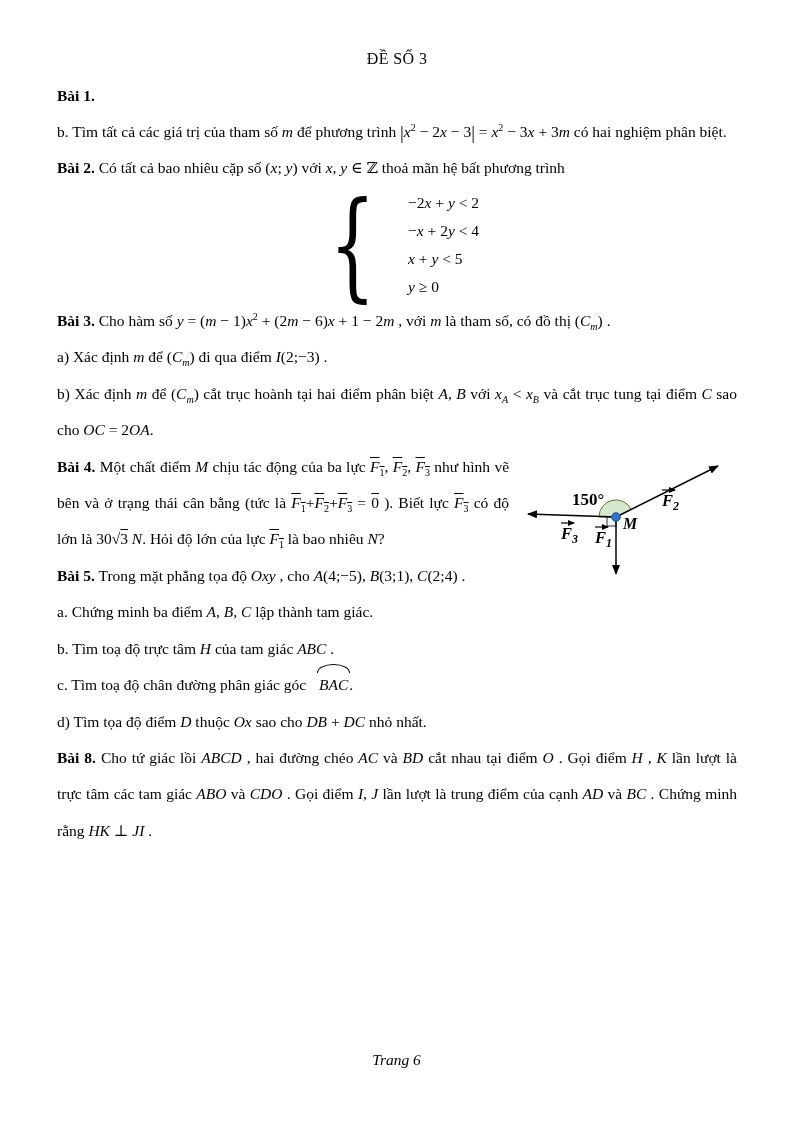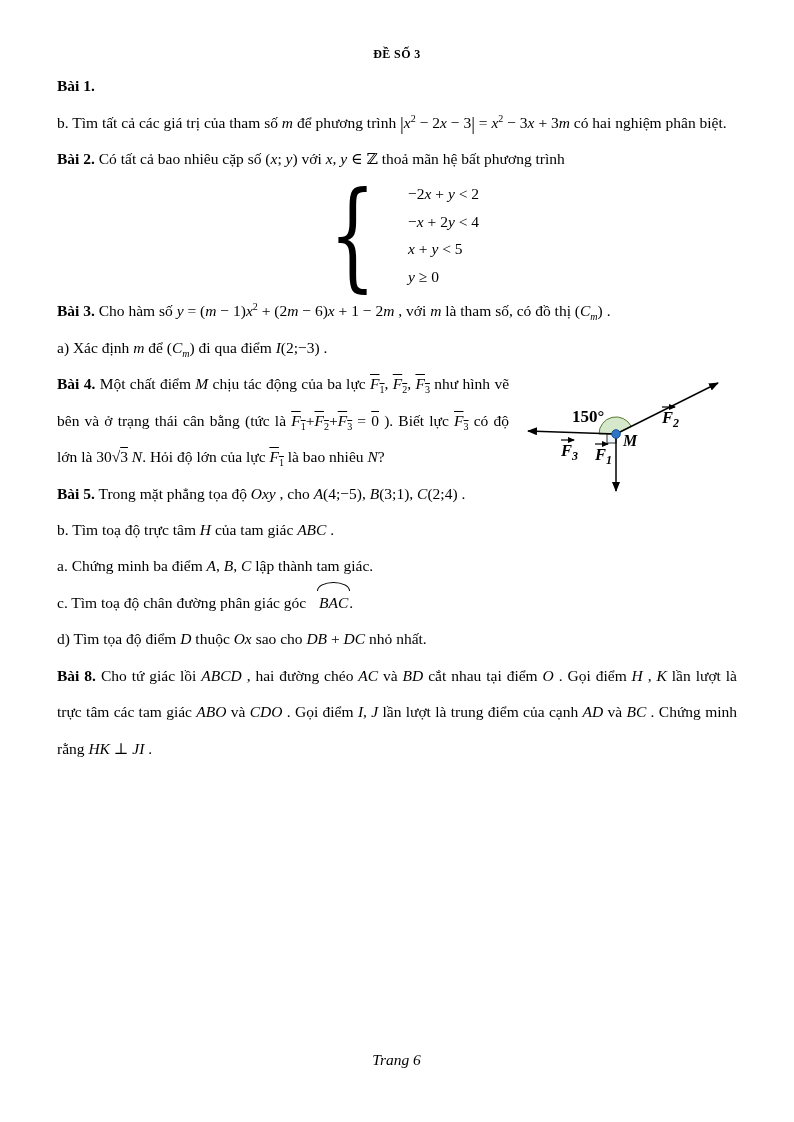--- a/index.html
+++ b/index.html
@@ -18,21 +18,21 @@
     overflow: hidden;
   }
   p { text-align: justify; }
   i { font-style: italic; }
   b { font-weight: bold; margin-top: 32px; }
   sup { font-size: 0.65em; vertical-align: super; line-height: 0; }
   sub { font-size: 0.65em; vertical-align: sub; line-height: 0; }
   .bar { font-size: 1.22em; vertical-align: -0.1em; line-height: 0; }
   .ov { text-decoration: overline; }
   .bb { font-family: "DejaVu Serif", "DejaVu Sans", serif; }
-  .title { text-align: center; font-weight: bold; font-size: 12px; letter-spacing: 0.4px; }
+  .title { text-align: center; font-weight: normal; font-size: 16px; letter-spacing: 0.4px; }
   .plabel { font-weight: bold; }
   
   .system { display: flex; justify-content: center; align-items: center; line-height: 1.8; margin: 2px 0; }
   .brace {
     font-family: "DejaVu Serif", serif;
     font-size: 118px; line-height: 112px; font-weight: 400;
     transform: scaleX(0.62); transform-origin: center;
     display: inline-block;
   }
   .sys-lines { margin-left: 18px; }
@@ -66,20 +66,21 @@
     <div class="sys-lines">
       <div>−2<i>x</i> + <i>y</i> &lt; 2</div>
       <div>−<i>x</i> + 2<i>y</i> &lt; 4</div>
       <div><i>x</i> + <i>y</i> &lt; 5</div>
       <div><i>y</i> ≥ 0</div>
     </div>
   </div>
 
   <p><b>Bài 3.</b> Cho hàm số  <i>y</i> = (<i>m</i> − 1)<i>x</i><sup>2</sup> + (2<i>m</i> − 6)<i>x</i> + 1 − 2<i>m</i> , với  <i>m</i> là tham số, có đồ thị  (<i>C<sub>m</sub></i>) .</p>
   <p>a) Xác định  <i>m</i>  để  (<i>C<sub>m</sub></i>)  đi qua điểm  <i>I</i>(2;−3) .</p>
+  <p>b) Xác định  <i>m</i>  để  (<i>C<sub>m</sub></i>)  cắt trục hoành tại hai điểm phân biệt  <i>A</i>, <i>B</i>  với  <i>x<sub>A</sub></i> &lt; <i>x<sub>B</sub></i>  và cắt trục tung tại điểm  <i>C</i>  sao cho  <i>OC</i> = 2<i>OA</i>.</p>
 
   <div class="b4">
     <div class="diagram">
       <svg class="fd-svg" width="218" height="130" viewBox="0 0 218 130">
         <defs>
           <marker id="arr" markerWidth="11" markerHeight="9" refX="9" refY="4" orient="auto" markerUnits="userSpaceOnUse">
             <path d="M0,0 L10,4 L0,8 Z" fill="#000"></path>
           </marker>
           <marker id="arrS" markerWidth="8" markerHeight="7" refX="6" refY="3" orient="auto" markerUnits="userSpaceOnUse">
             <path d="M0,0 L7,3 L0,6 Z" fill="#000"></path>
@@ -98,22 +99,22 @@
         <text x="42" y="86" font-size="16.5" font-weight="bold" font-style="italic"><tspan>F</tspan><tspan font-size="12" dy="4">3</tspan></text>
         <line x1="76" y1="74" x2="89" y2="74" stroke="#000" stroke-width="1.2" marker-end="url(#arrS)"></line>
         <text x="76" y="90" font-size="16.5" font-weight="bold" font-style="italic"><tspan>F</tspan><tspan font-size="12" dy="4">1</tspan></text>
         <text x="104" y="76" font-size="16" font-weight="bold" font-style="italic">M</text>
       </svg>
     </div>
     <p><b>Bài 4.</b> Một chất điểm <i>M</i> chịu tác động của ba lực  <span class="ov"><i>F</i><sub>1</sub></span>, <span class="ov"><i>F</i><sub>2</sub></span>, <span class="ov"><i>F</i><sub>3</sub></span>  như hình vẽ bên và ở trạng thái cân bằng (tức là <span class="ov"><i>F</i><sub>1</sub></span>+<span class="ov"><i>F</i><sub>2</sub></span>+<span class="ov"><i>F</i><sub>3</sub></span> = <span class="ov">0</span> ). Biết lực <span class="ov"><i>F</i><sub>3</sub></span>  có độ lớn là  30√<span class="ov">3</span> <i>N</i>. Hỏi độ lớn của lực  <span class="ov"><i>F</i><sub>1</sub></span>  là bao nhiêu <i>N</i>?</p>
   </div>
 
   <p><b>Bài 5.</b> Trong mặt phẳng tọa độ  <i>Oxy</i> , cho <i>A</i>(4;−5), <i>B</i>(3;1), <i>C</i>(2;4) .</p>
+  <p>a. Chứng minh ba điểm   <i>A</i>, <i>B</i>, <i>C</i>  lập thành tam giác.</p>
   <p>b. Tìm toạ độ trực tâm  <i>H</i>  của tam giác  <i>ABC</i> .</p>
-  <p>a. Chứng minh ba điểm   <i>A</i>, <i>B</i>, <i>C</i>  lập thành tam giác.</p>
   <p>c. Tìm toạ độ chân đường phân giác góc  <span class="hat"><i>BAC</i></span>.</p>
   <p>d) Tìm tọa độ điểm  <i>D</i>  thuộc  <i>Ox</i>  sao cho  <i>DB</i> + <i>DC</i>  nhỏ nhất.</p>
 
   <p><b>Bài 8.</b>  Cho tứ giác lồi  <i>ABCD</i> , hai đường chéo  <i>AC</i>  và  <i>BD</i>  cắt nhau tại điểm  <i>O</i> . Gọi điểm  <i>H</i> ,  <i>K</i>  lần lượt là trực tâm các tam giác  <i>ABO</i>  và  <i>CDO</i> . Gọi điểm  <i>I</i>, <i>J</i>  lần lượt là trung điểm của cạnh  <i>AD</i>  và  <i>BC</i> . Chứng minh rằng  <i>HK</i> ⊥ <i>JI</i> .</p>
 
 
   <div class="footer">Trang 6</div>
 </div>
 
 </body></html>

